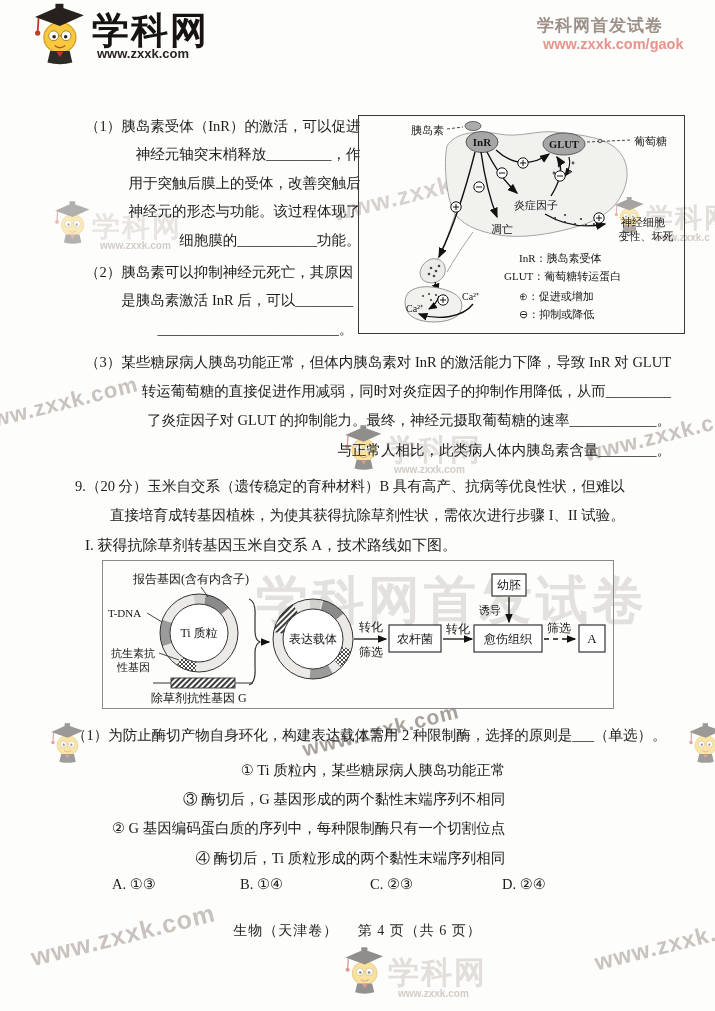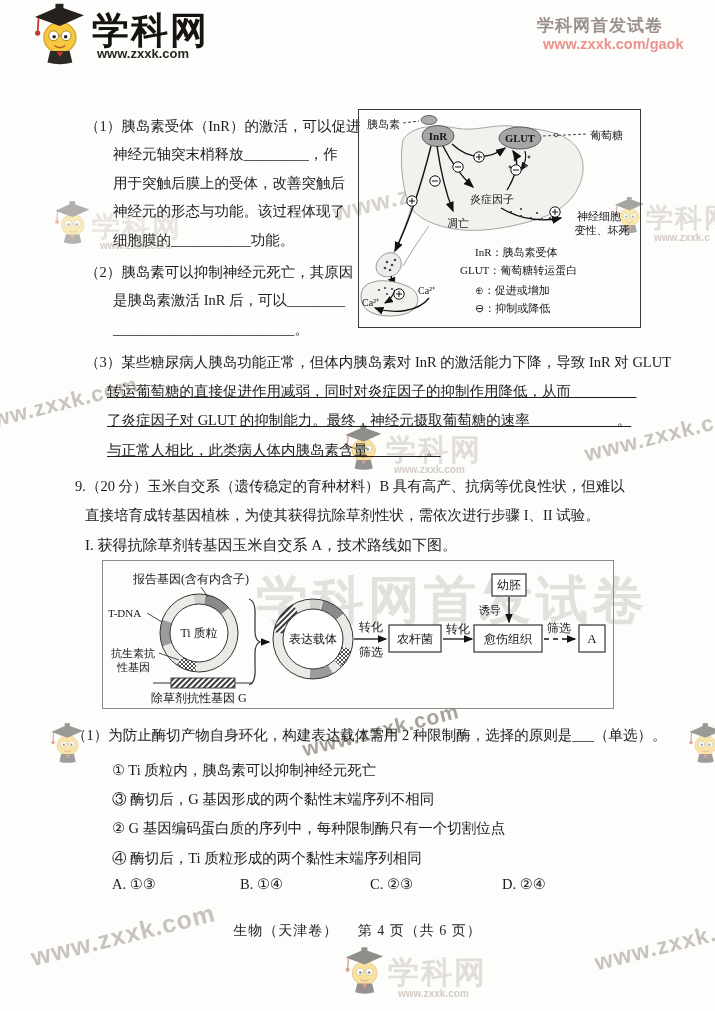--- a/index.html
+++ b/index.html
@@ -18,32 +18,32 @@
   .brand-text{position:absolute;left:92px;top:6px;font-family:"Liberation Sans",sans-serif;
               font-weight:900;font-size:37px;letter-spacing:2px;color:#171310;}
   .brand-url{position:absolute;left:97px;top:46px;font-family:"Liberation Sans",sans-serif;
              font-weight:bold;font-size:13px;color:#2a2420;}
   .hdr-r1{position:absolute;left:537px;top:14px;font-family:"Liberation Sans",sans-serif;
           font-weight:bold;font-size:17px;color:#9d9089;letter-spacing:1px;}
   .hdr-r2{position:absolute;left:543px;top:36px;font-family:"Liberation Sans",sans-serif;
           font-weight:bold;font-size:14.5px;color:#e9938c;text-align:center;}
   
   .tblock{position:absolute;font-size:14.5px;}
-  .tblock .ln{line-height:28.4px;height:28.4px;white-space:nowrap;}
+  .tblock .ln{line-height:28.4px;height:28.4px;white-space:nowrap;text-align:right;}
   .tblock .ind{padding-left:28px;}
-  .tblock .ind22{padding-left:22px;text-decoration:underline;}
+  .tblock .ind22{padding-left:22px;}
   .wide .ln{line-height:29.2px;height:29.2px;}
   .stem{position:absolute;font-size:15px;white-space:nowrap;}
   .bold{font-weight:normal;}
   .choice{position:absolute;font-size:14.5px;white-space:nowrap;}
   .footer{position:absolute;top:922px;left:0;width:100%;text-align:center;font-size:14px;
           letter-spacing:1px;color:#262626;}
   
   .fig{position:absolute;background:transparent;}
-  .fig-q8{left:358px;top:109px;width:281px;height:217px;border:1px solid #3a3a3a;}
+  .fig-q8{left:358px;top:115px;width:281px;height:217px;border:1px solid #3a3a3a;padding-left:44px;}
   .fig-route{left:102px;top:560px;width:510px;height:147px;border:1px solid #8a8a8a;}
   svg text{fill:#151515;}
 </style>
 </head>
 <body>
 
 <svg width="0" height="0" style="position:absolute">
   <defs>
     <symbol id="mascot" viewBox="0 0 64 72">
       <ellipse cx="33" cy="40" rx="18" ry="17" fill="#f8c93f" stroke="#d3a32b" stroke-width="1.5"></ellipse>
@@ -326,21 +326,21 @@
       <line x1="441" y1="78" x2="472" y2="78" stroke="#111" stroke-width="1.3" stroke-dasharray="5,4" marker-end="url(#ah2)"></line>
       <text x="456" y="71" font-size="12" text-anchor="middle">筛选</text>
 
       <rect x="476" y="64" width="26" height="27" fill="#fff" stroke="#333" stroke-width="1.2"></rect>
       <text x="489" y="82" font-size="13" text-anchor="middle">A</text>
     </svg>
   </div>
 
   <div class="stem" style="left:72px;top:726px;font-size:14.5px">（1）为防止酶切产物自身环化，构建表达载体需用 2 种限制酶，选择的原则是___（单选）。</div>
   <div class="tblock wide" style="left:112px;top:756px">
-    <div class="ln">① Ti 质粒内，胰岛素可以抑制神经元死亡</div>
+    <div class="ln">① Ti 质粒内，某些糖尿病人胰岛功能正常</div>
     <div class="ln">③ 酶切后，G 基因形成的两个黏性末端序列不相同</div>
     <div class="ln">② G 基因编码蛋白质的序列中，每种限制酶只有一个切割位点</div>
     <div class="ln">④ 酶切后，Ti 质粒形成的两个黏性末端序列相同</div>
   </div>
   <div class="choice" style="left:112px;top:876px">A. ①③</div>
   <div class="choice" style="left:240px;top:876px">B. ①④</div>
   <div class="choice" style="left:370px;top:876px">C. ②③</div>
   <div class="choice" style="left:502px;top:876px">D. ②④</div>
 
   <div class="footer">生物（天津卷）　 第 4 页（共 6 页）</div>

